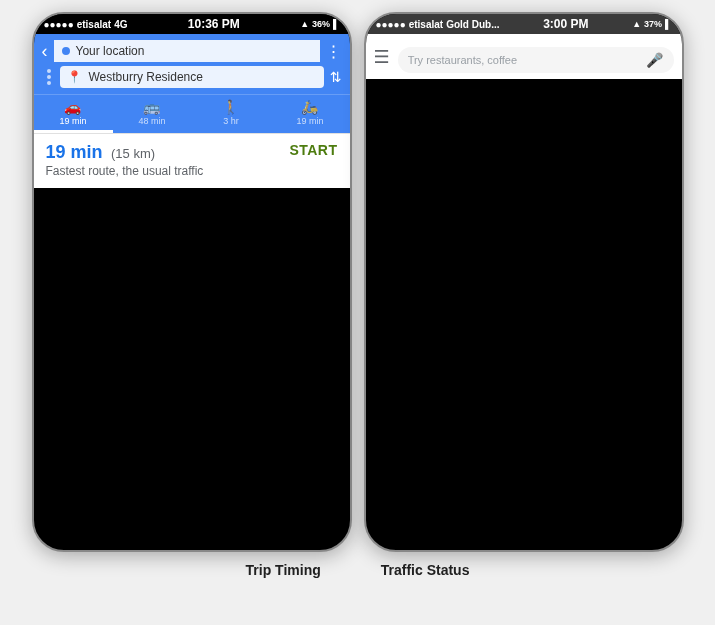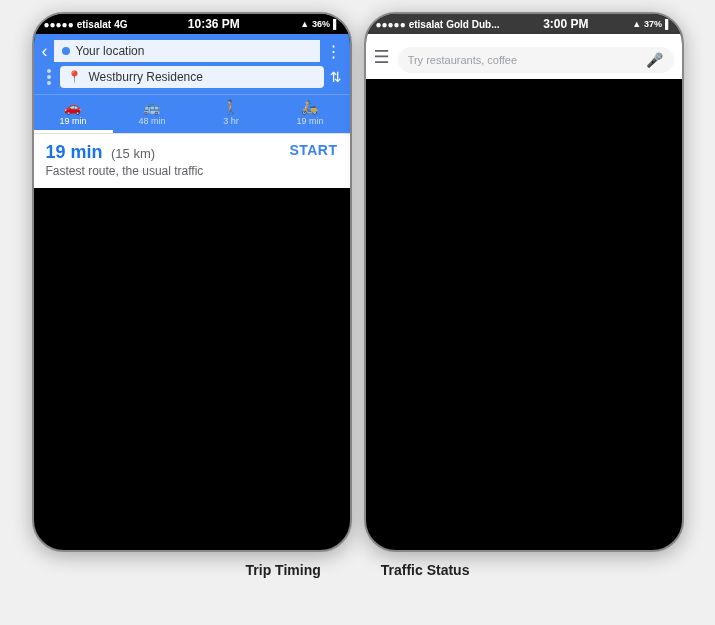--- a/index.html
+++ b/index.html
@@ -235,21 +235,21 @@
       color: #1a73e8;
     }
 
     .bottom-dist {
       font-size: 12px;
       color: #5f6368;
       margin-top: 1px;
     }
 
     .start-btn {
-      color: #3b82f6;
+      color: #4d7c0f;
       font-size: 14px;
       font-weight: 700;
       cursor: pointer;
       letter-spacing: 0.5px;
     }
 
     
     .right-phone .status-bar {
       background: #3a3a3a;
     }

